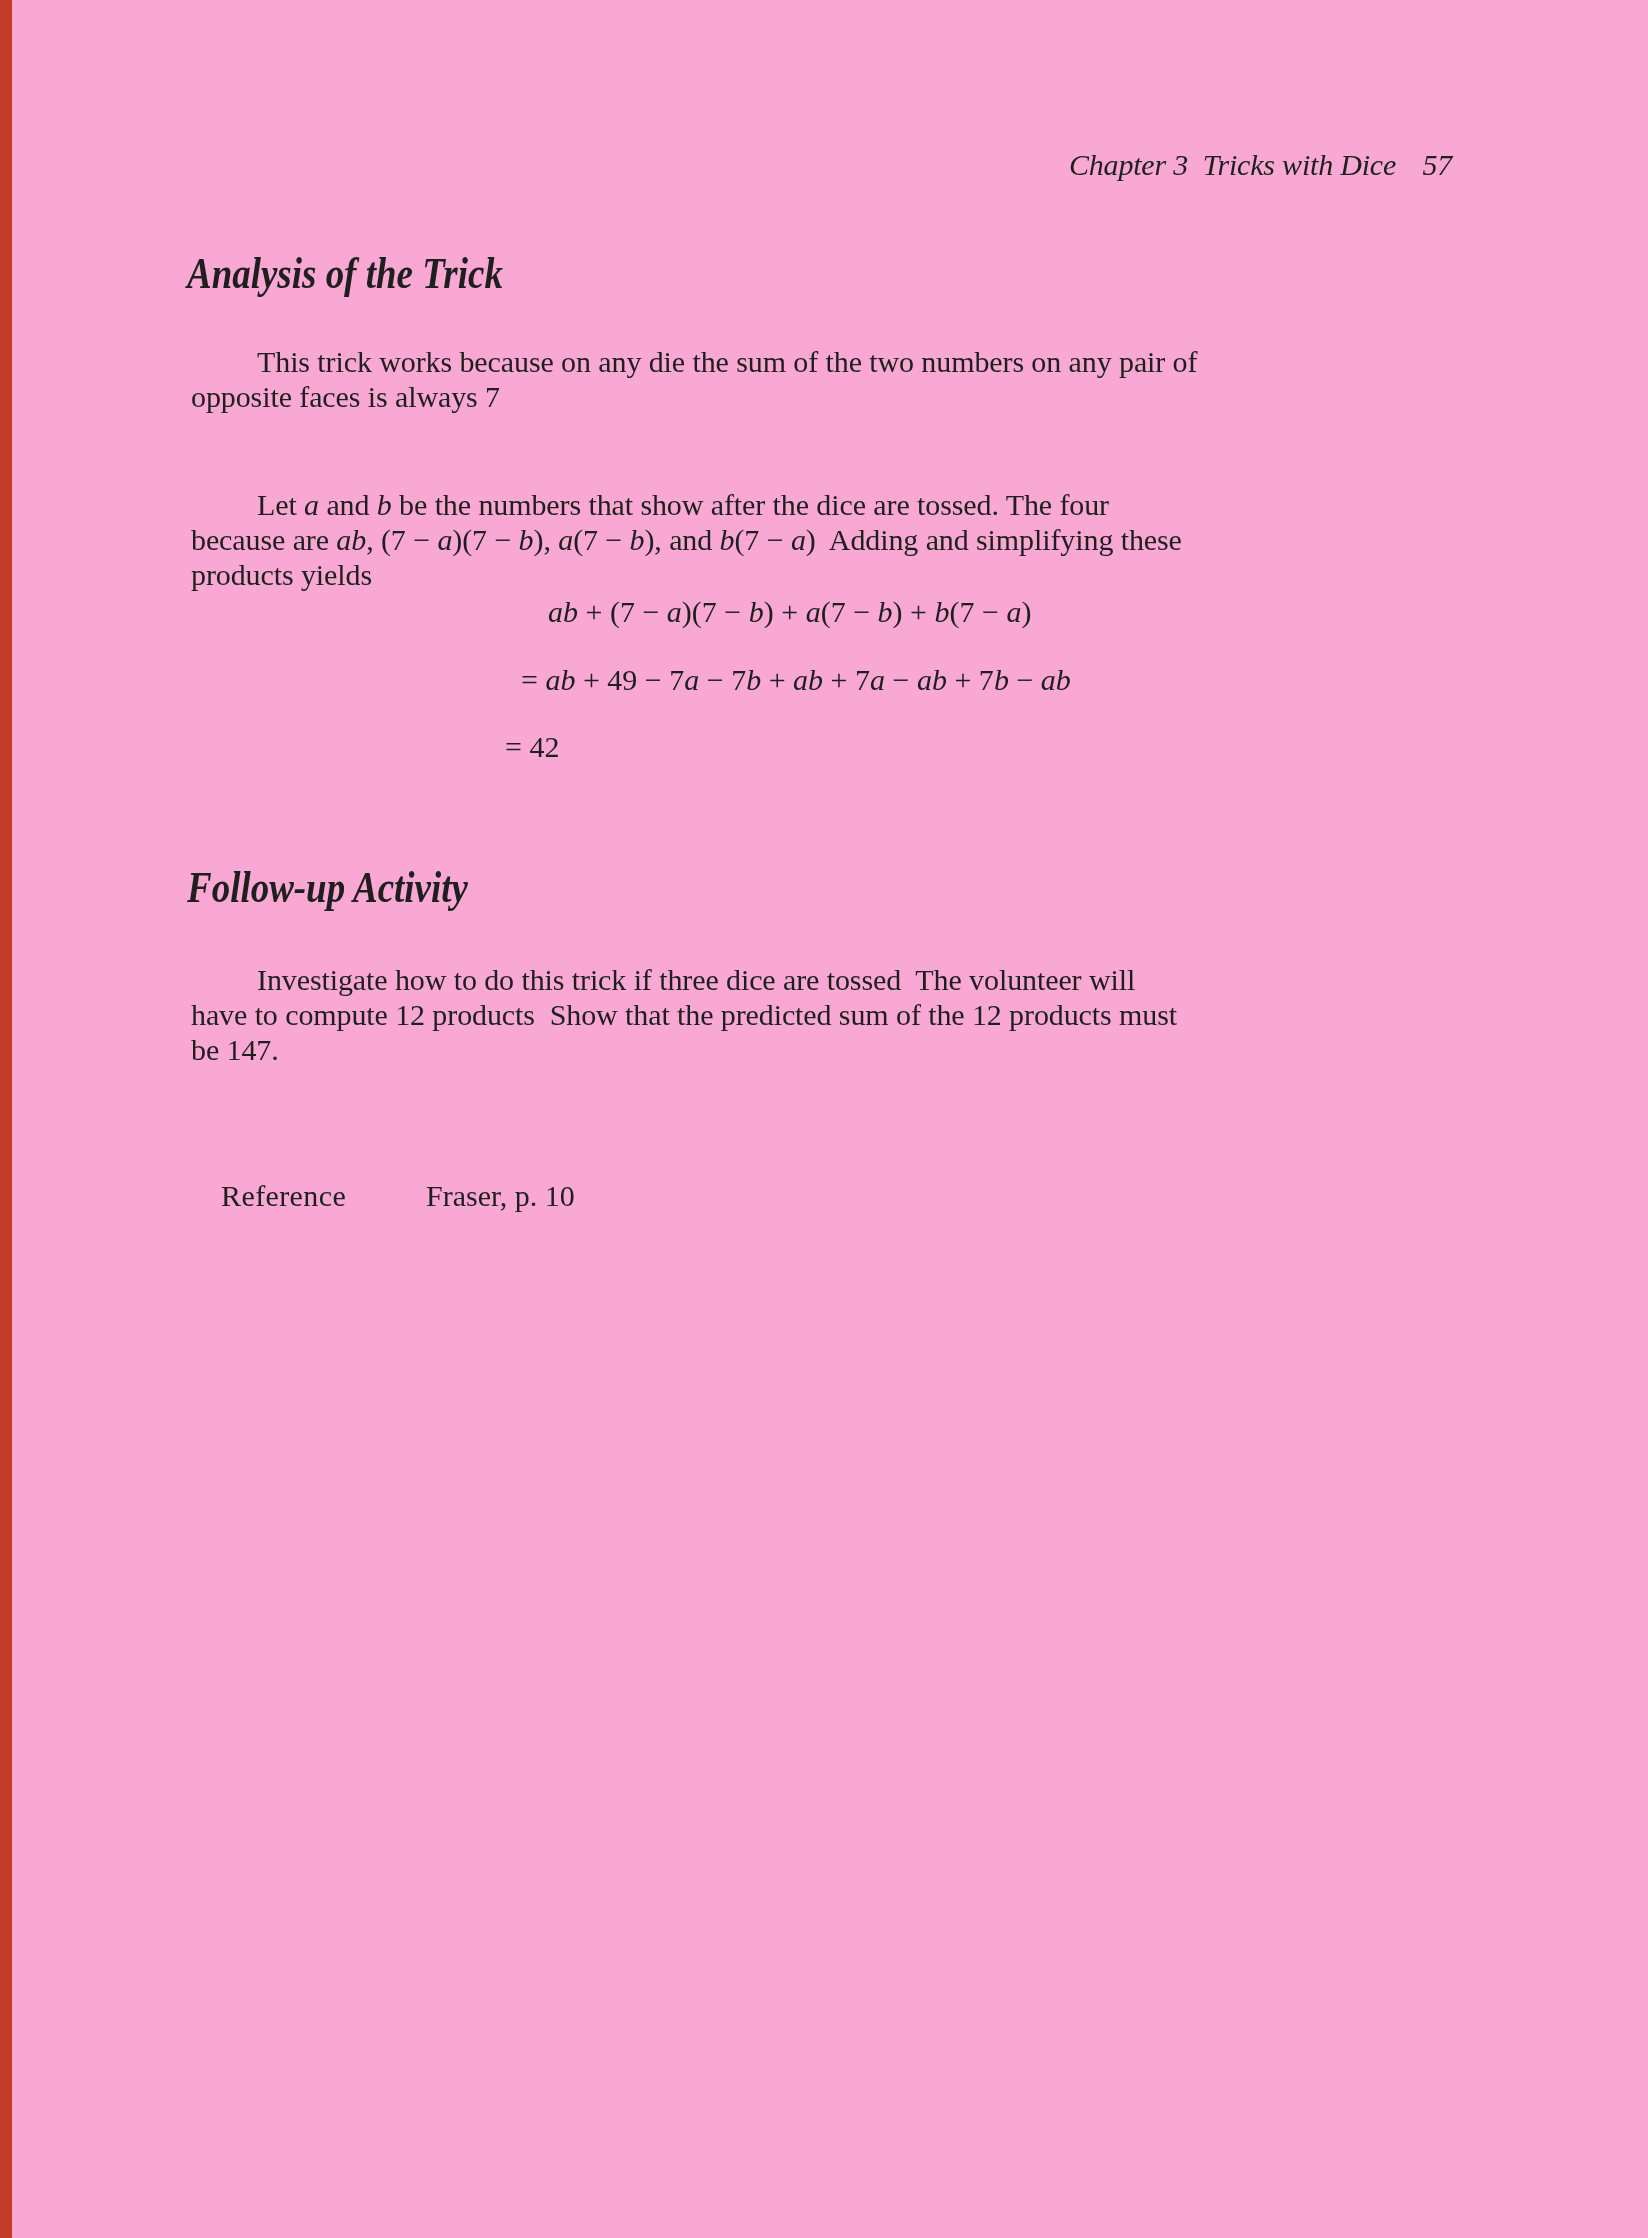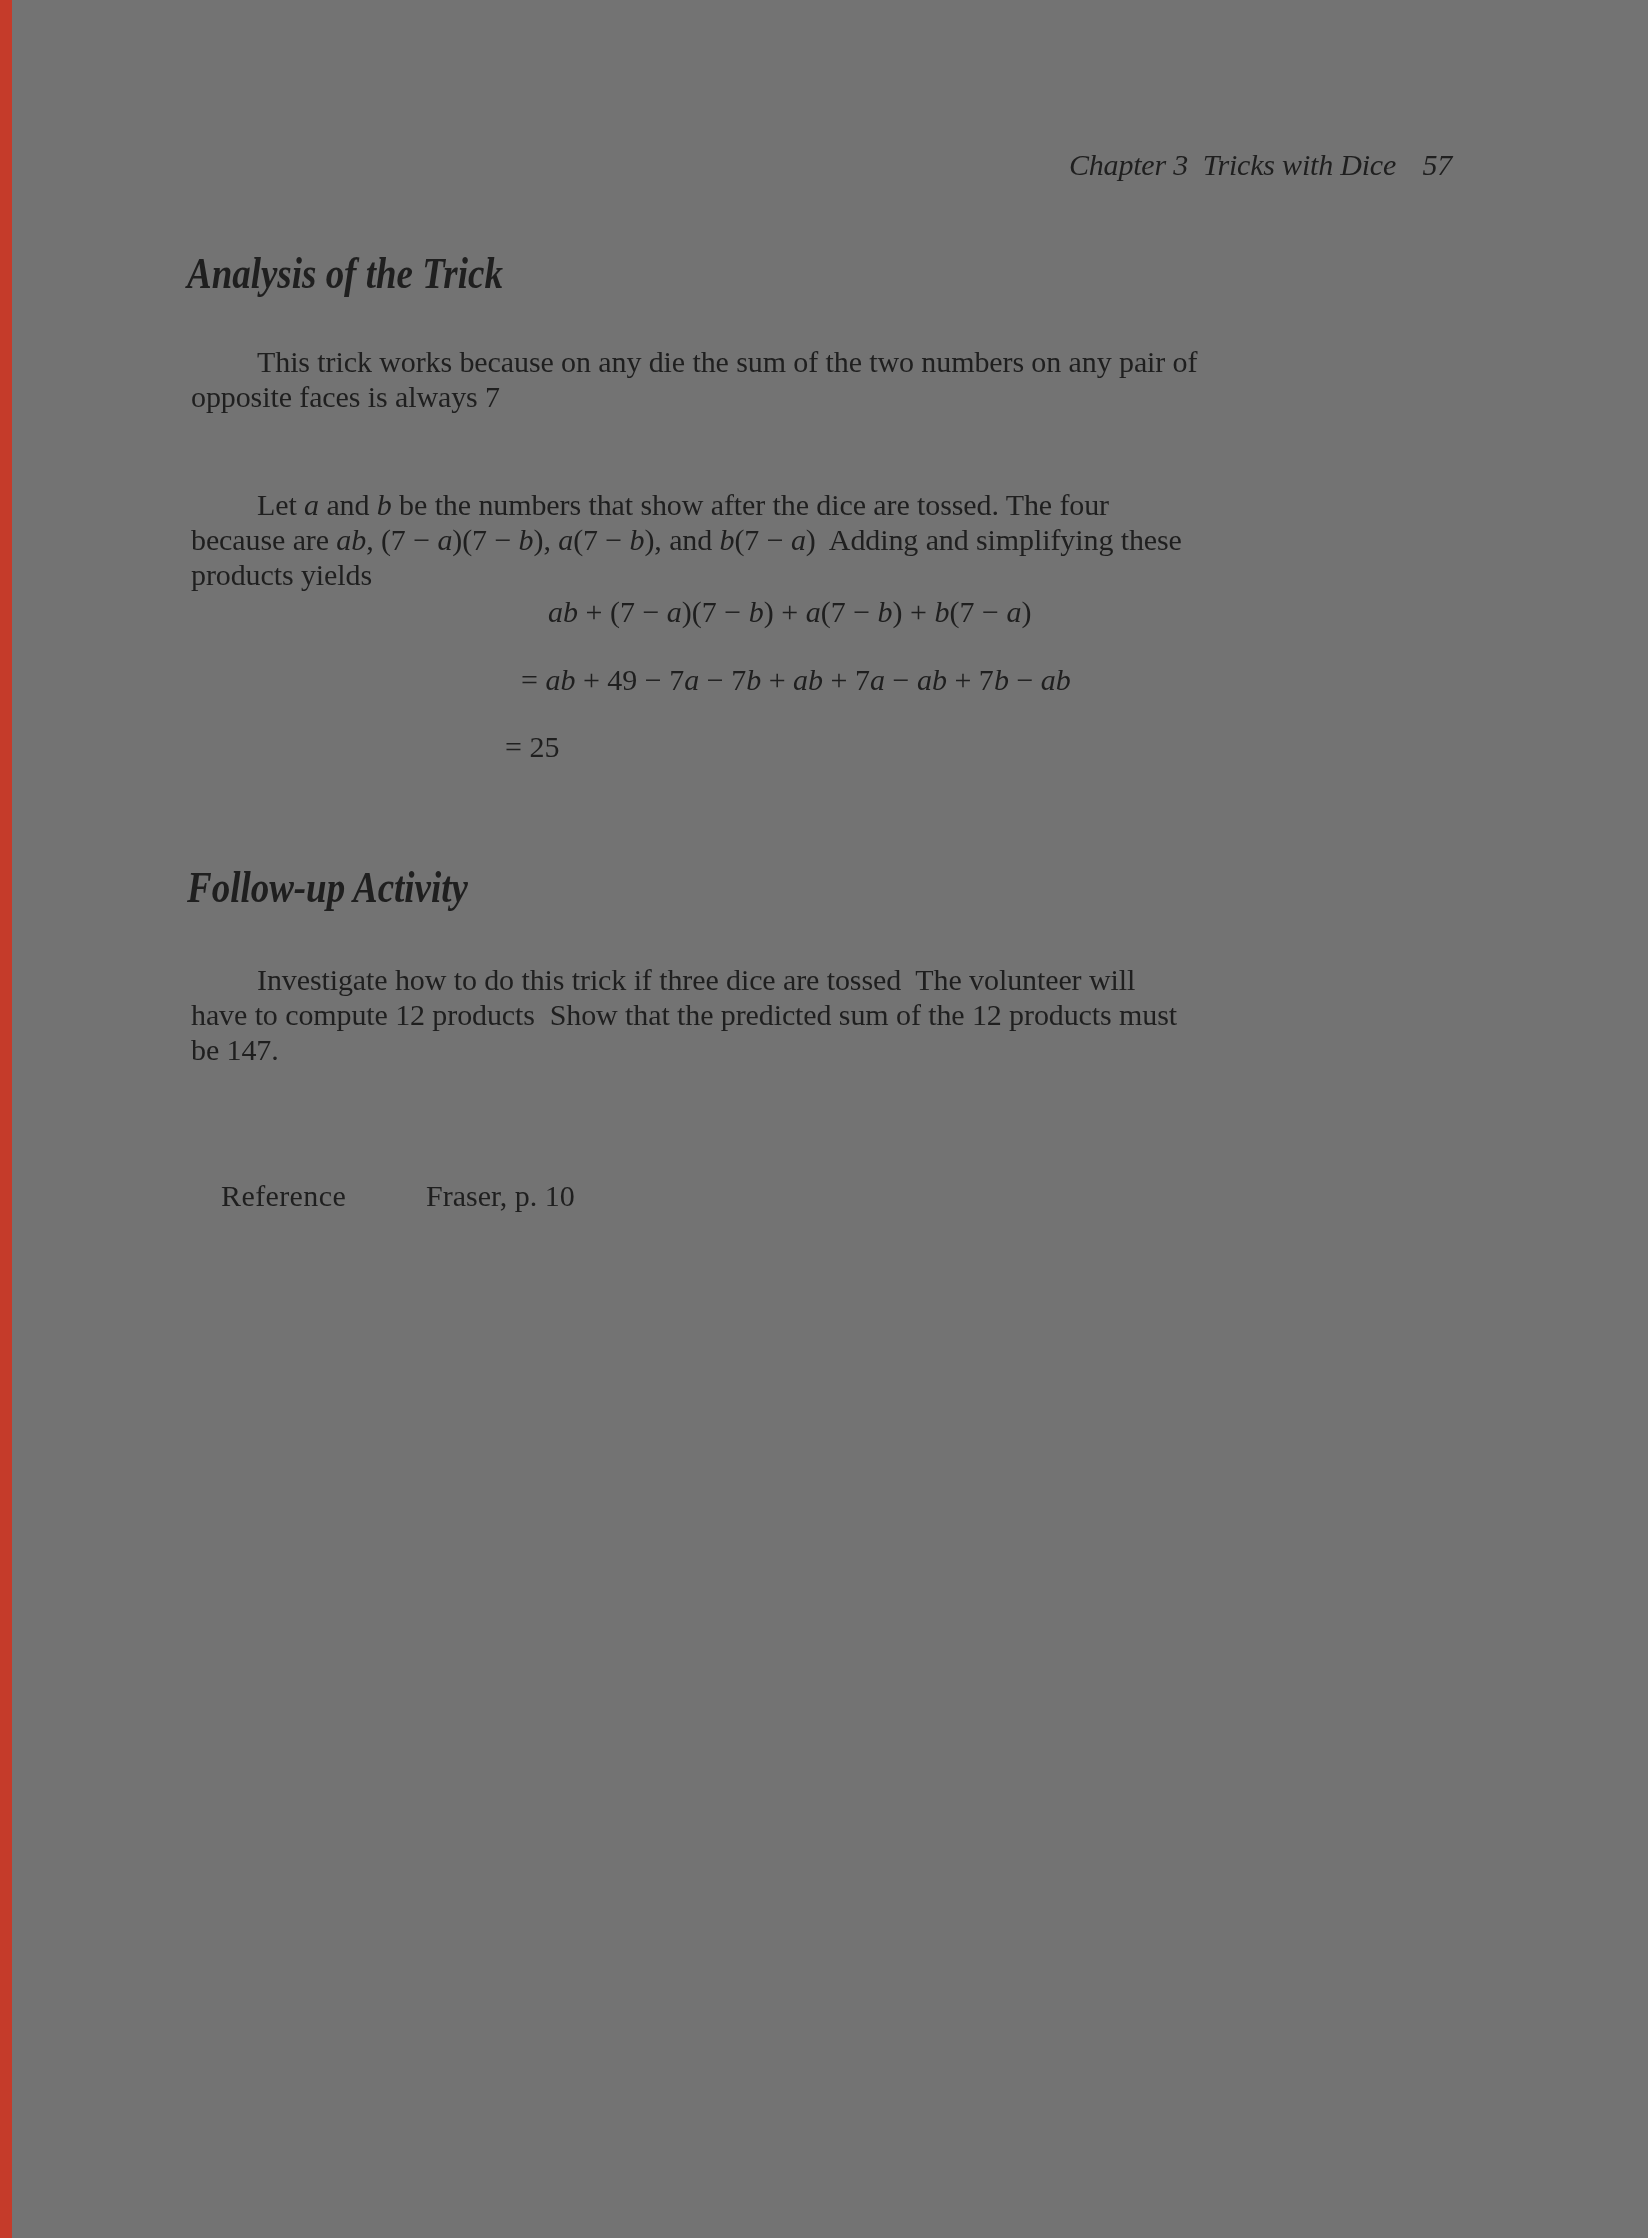--- a/index.html
+++ b/index.html
@@ -4,21 +4,21 @@
 <style>
   html, body { margin: 0; padding: 0; }
   body {
     width: 1648px; height: 2239px;
     background: #ffffff;
     font-family: "Liberation Serif", "DejaVu Serif", serif;
     color: #1f1f1f;
     position: relative;
     overflow: hidden;
   }
-  .page { position: absolute; inset: 0; background: #737373; }
+  .page { position: absolute; inset: 0; background: #f9a8d4; }
 
   .book-edge {
     position: absolute; left: 0; top: 0;
     width: 12px; height: 100%;
   }
 
   .running-header {
     position: absolute; left: 1069px; top: 147px; width: 383px;
     display: flex; justify-content: space-between; align-items: baseline;
     font-size: 30px; line-height: 35px; font-style: italic;
@@ -85,21 +85,21 @@
   </div>
 
   <div class="para p2">
     <div class="line indent"><span>Let </span><i>a</i><span> and </span><i>b</i><span> be the numbers that show after the dice are tossed. The four</span></div>
     <div class="line"><span>because are </span><i>ab</i><span>, (7 − </span><i>a</i><span>)(7 − </span><i>b</i><span>), </span><i>a</i><span>(7 − </span><i>b</i><span>), and </span><i>b</i><span>(7 − </span><i>a</i><span>)&nbsp; Adding and simplifying these</span></div>
     <div class="line">products yields</div>
   </div>
 
   <div class="equation eq1"><i>ab</i><span> + (7 − </span><i>a</i><span>)(7 − </span><i>b</i><span>) + </span><i>a</i><span>(7 − </span><i>b</i><span>) + </span><i>b</i><span>(7 − </span><i>a</i><span>)</span></div>
   <div class="equation eq2"><span>= </span><i>ab</i><span> + 49 − 7</span><i>a</i><span> − 7</span><i>b</i><span> + </span><i>ab</i><span> + 7</span><i>a</i><span> − </span><i>ab</i><span> + 7</span><i>b</i><span> − </span><i>ab</i></div>
-  <div class="equation eq3">= 25</div>
+  <div class="equation eq3">= 42</div>
 
   <div class="heading h-followup">Follow-up Activity</div>
 
   <div class="para p3">
     <div class="line indent">Investigate how to do this trick if three dice are tossed&nbsp; The volunteer will</div>
     <div class="line">have to compute 12 products&nbsp; Show that the predicted sum of the 12 products must</div>
     <div class="line">be 147.</div>
   </div>
 
   <div class="reference-row">

